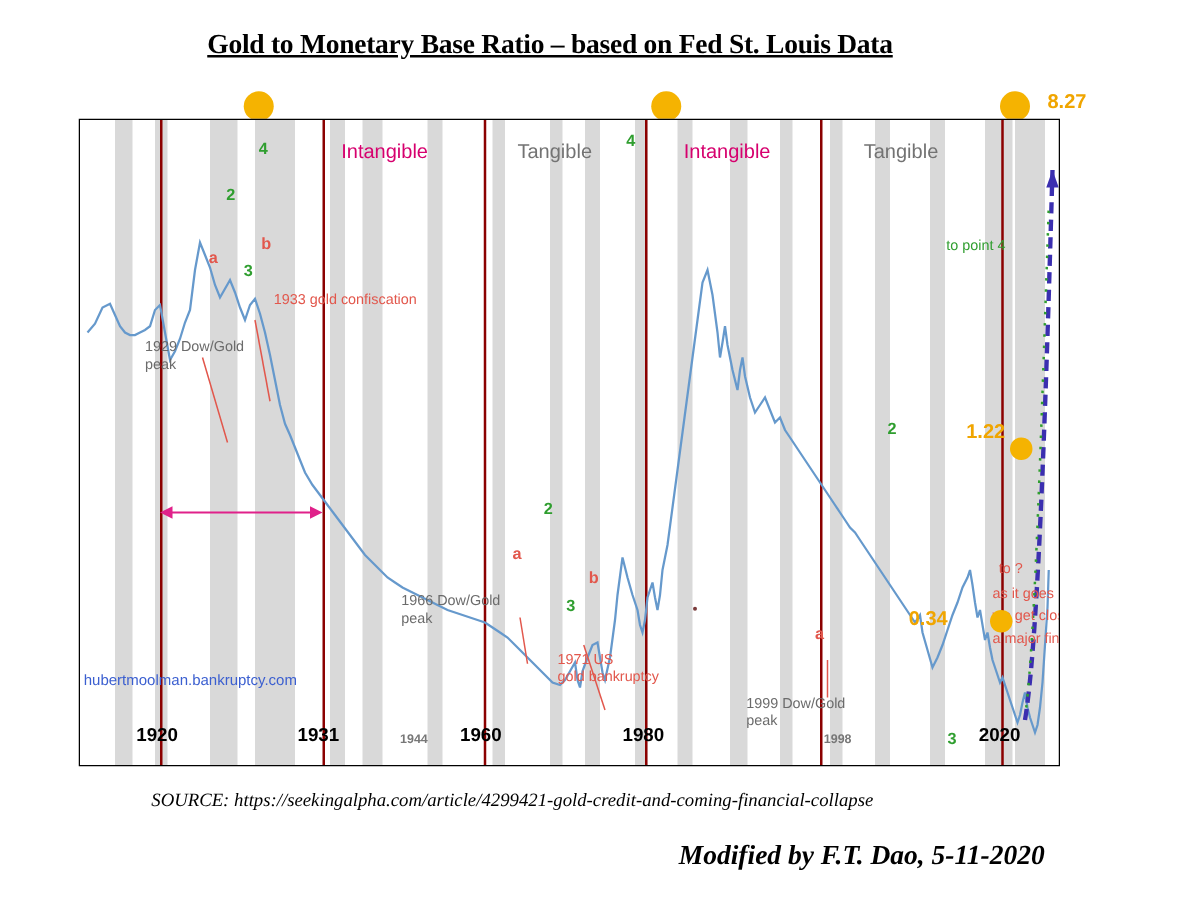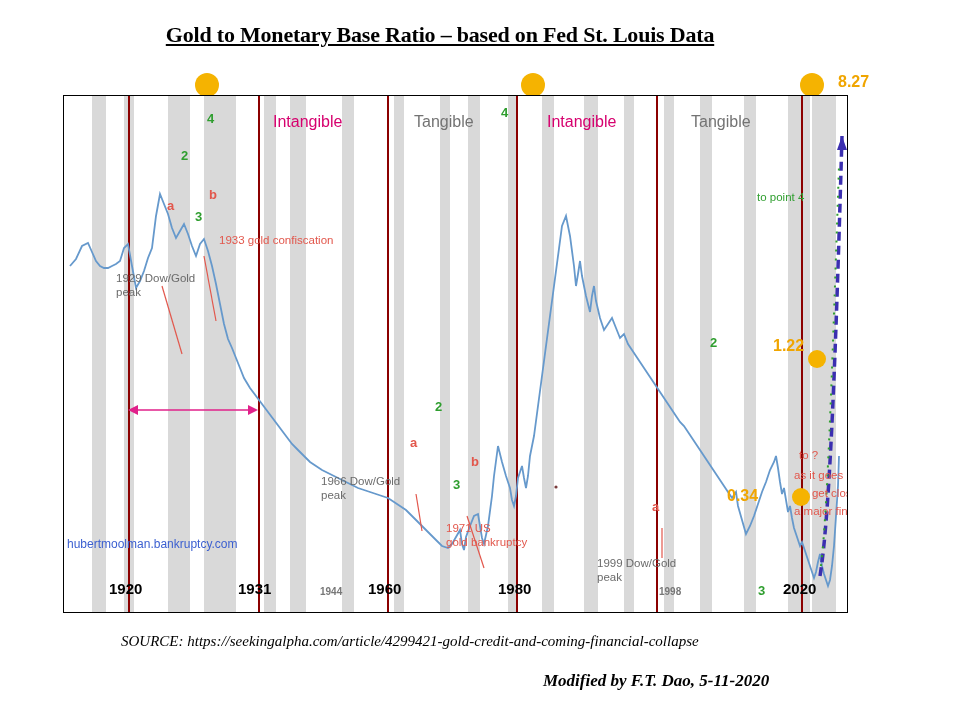--- a/index.html
+++ b/index.html
@@ -117,21 +117,21 @@
     font-style: italic;
     font-family: "Liberation Serif", serif;
     color: #000;
     white-space: nowrap;
     margin-left: 43px;
   }
   #modified {
     position: absolute;
     left: 543px;
     top: 671px;
-    font-size: 17px;
+    font-size: 22px;
     font-style: italic;
     font-weight: bold;
     font-family: "Liberation Serif", serif;
     color: #000;
     white-space: nowrap;
   }
   svg { display: block; }
 </style>
 </head>
 <body>

